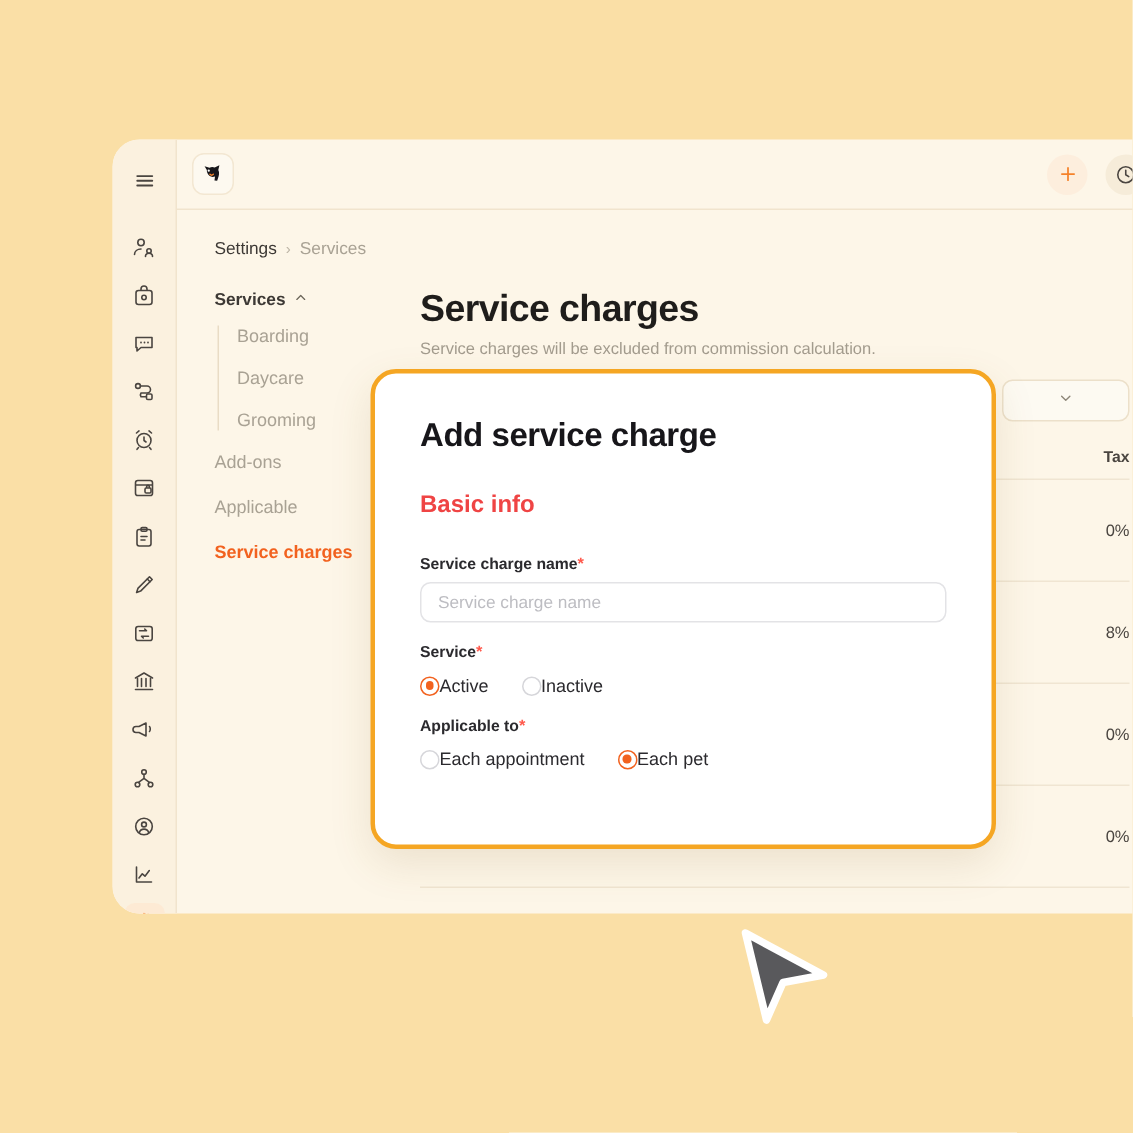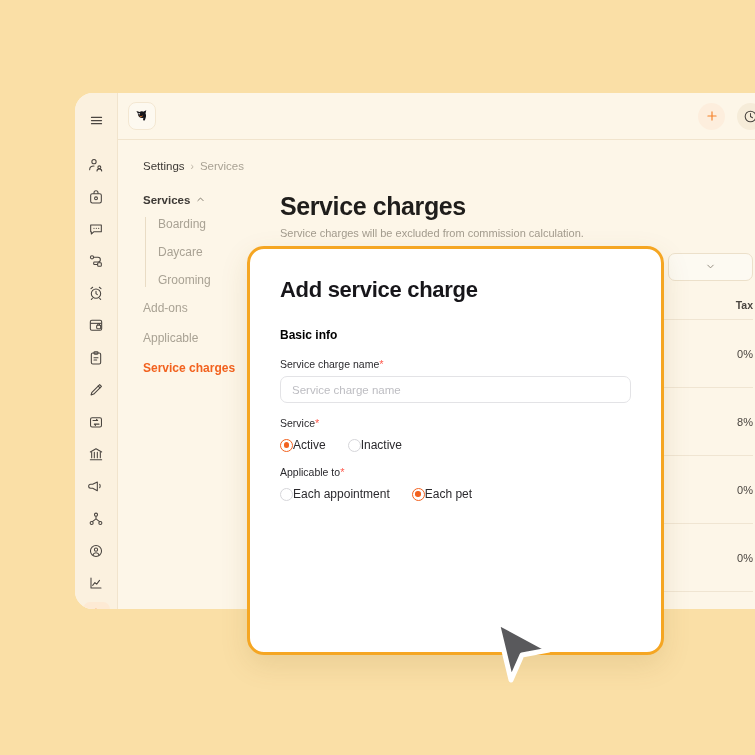--- a/index.html
+++ b/index.html
@@ -149,39 +149,39 @@
   .col-tax {
     width: 86px; text-align: right;
     font-size: 11px; color: #4a4540;
   }
   .thead .col-tax { font-weight: 700; font-size: 10.5px; }
 
   
   .modal {
     position: absolute;
     left: 247px; top: 246px;
-    width: 417px; height: 409px;
+    width: 417px; height: 320px;
     background: #ffffff;
     border: 3px solid #f5a623;
     border-radius: 17px;
     padding: 28px 30px 0 30px;
     overflow: hidden;
     box-shadow: 0 10px 28px rgba(120, 90, 30, .13);
   }
   .modal-title {
     font-size: 22px; font-weight: 700; color: #17161a;
     letter-spacing: -0.3px;
     margin-bottom: 25px;
   }
   .section-title {
-    font-size: 12px; font-weight: 700; color: #000000;
-    margin-bottom: 16px;
+    font-size: 16px; font-weight: 700; color: #ef4444;
+    margin-bottom: 24px;
   }
   .field-label {
-    font-size: 10.5px; font-weight: 400; color: #2b2a2e;
+    font-size: 10.5px; font-weight: 700; color: #2b2a2e;
     margin-bottom: 6px;
     margin-top: 12px;
   }
   .req { color: #ff5a4d; font-size: 11px; }
   .text-input, .text-area {
     width: 100%;
     border: 1px solid #e3e3e6;
     border-radius: 7px;
     background: #fff;
     font-family: "Liberation Sans", sans-serif;

